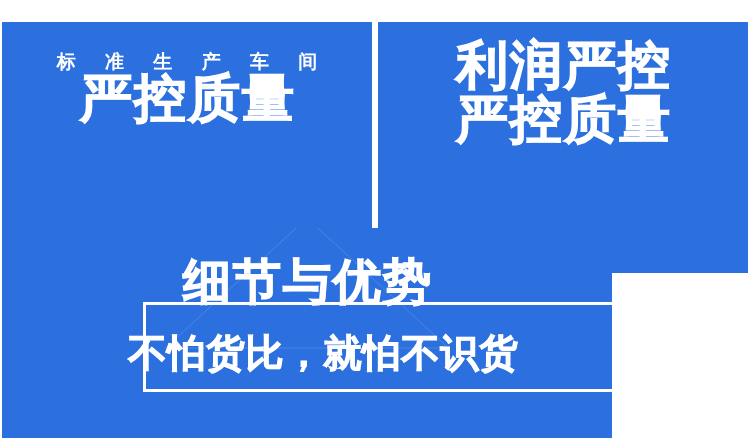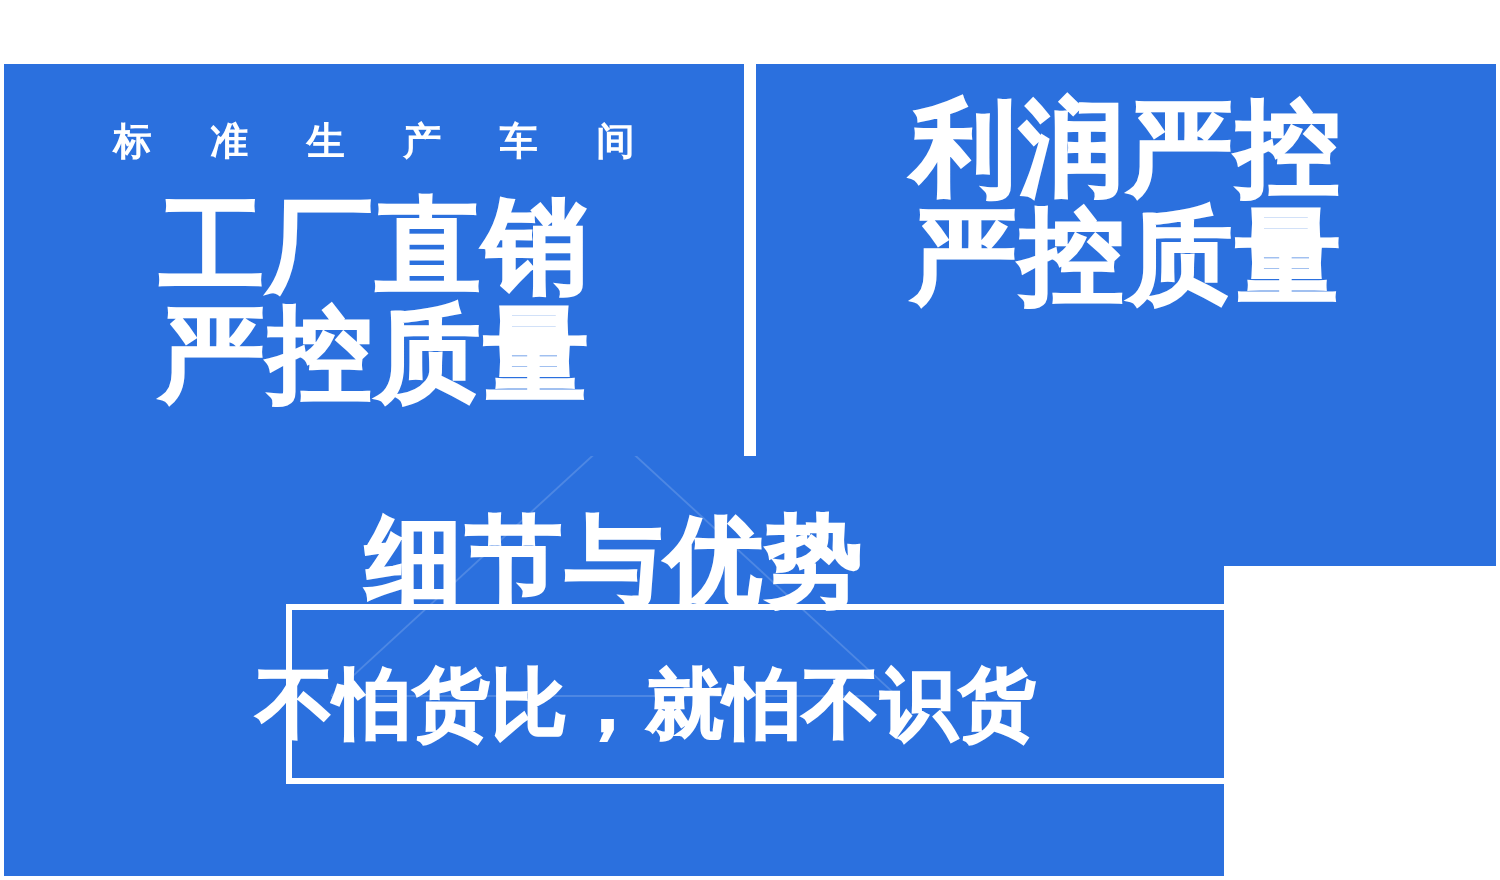--- a/index.html
+++ b/index.html
@@ -17,21 +17,21 @@
     width: 750px;
     height: 440px;
     background: #ffffff;
     overflow: hidden;
   }
 
   
   .top-row {
     position: absolute;
     left: 0;
-    top: 16px;
+    top: 6px;
     width: 750px;
     height: 283px;
     display: flex;
     gap: 6px;
     padding: 16px 2px;
     box-sizing: border-box;
   }
 
   .panel {
     position: relative;
@@ -144,21 +144,20 @@
 </style>
 </head>
 <body>
 
 <div class="canvas">
 
   <div class="top-row">
 
     <div class="panel">
       <div class="panel-eyebrow wide">标 准 生 产 车 间</div>
-      <div class="panel-line first">工厂直销</div>
       <div class="panel-line">严控质量</div>
     </div>
 
     <div class="panel">
       <div class="panel-line first">利润严控</div>
       <div class="panel-line">严控质量</div>
     </div>
 
   </div>
 

